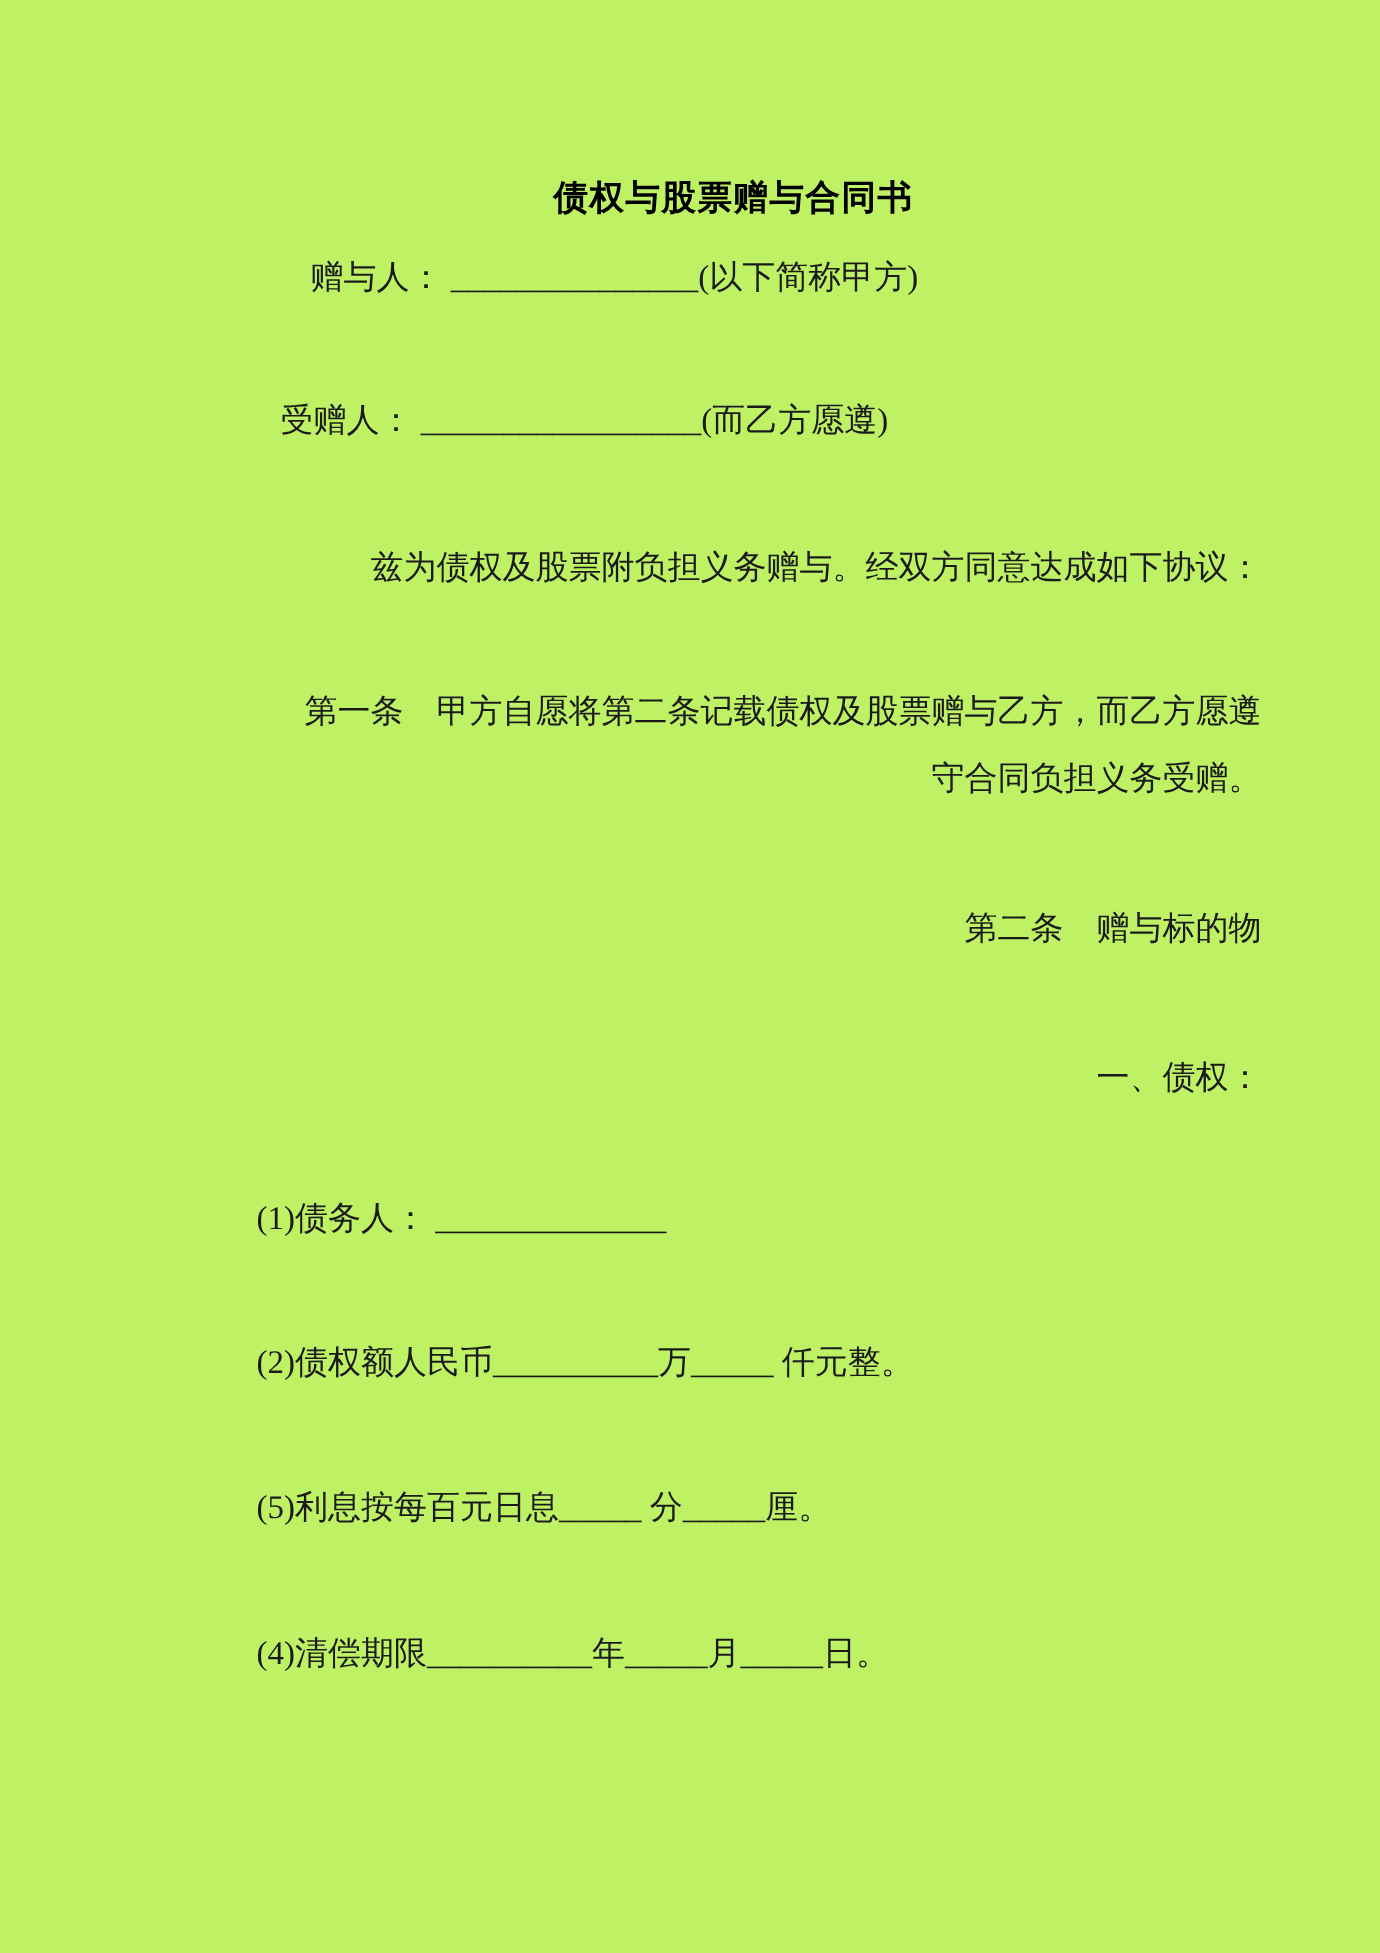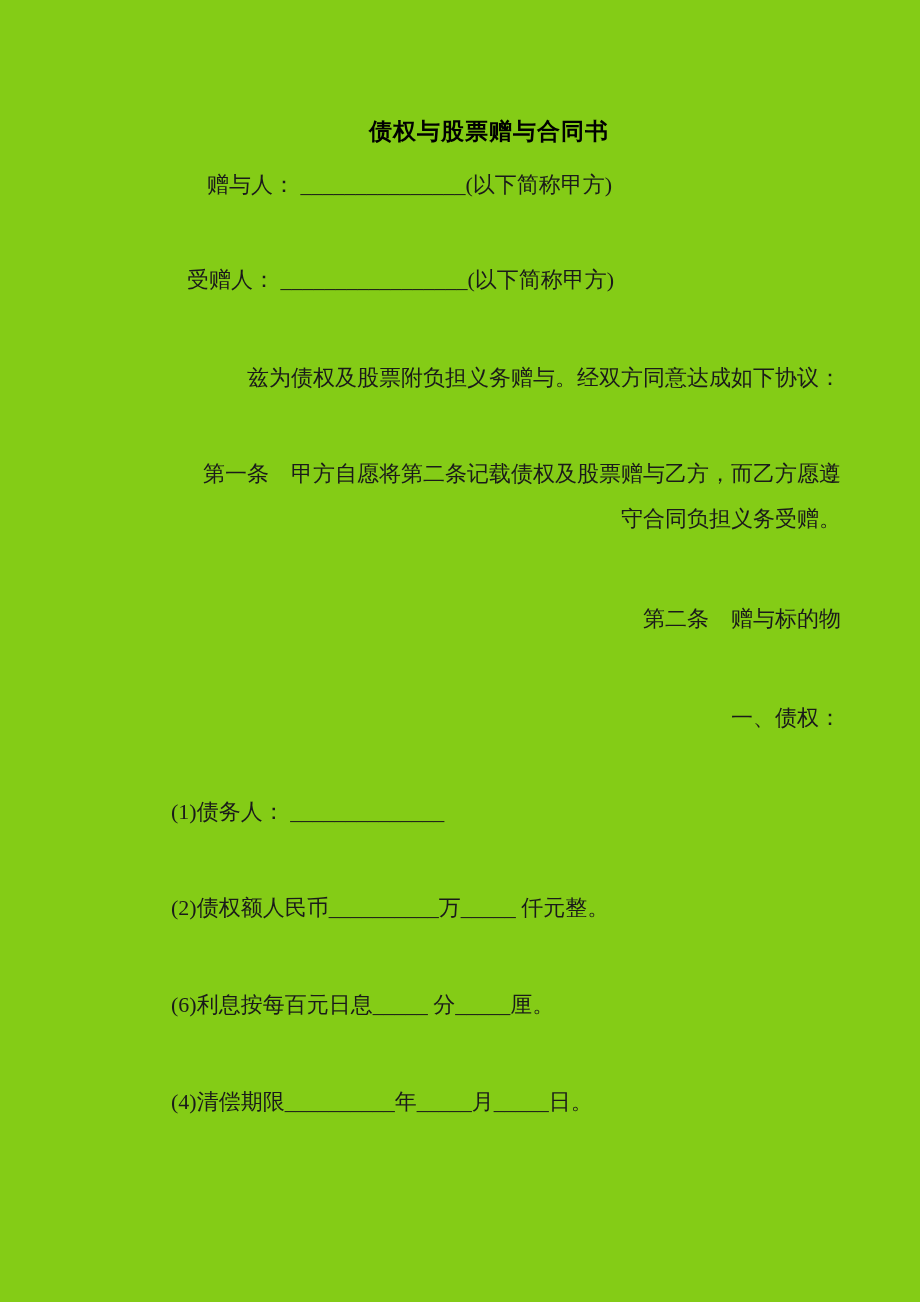--- a/index.html
+++ b/index.html
@@ -4,21 +4,21 @@
 <style>
   html, body {
     margin: 0;
     padding: 0;
     background: #ffffff;
   }
   .page {
     position: relative;
     width: 920px;
     height: 1302px;
-    background: #84cc16;
+    background: #bef264;
     overflow: hidden;
     font-family: "Liberation Serif", "DejaVu Serif", serif;
     color: #1a1a1a;
   }
   .doc-title {
     position: absolute;
     top: 116px;
     left: 103px;
     width: 714px;
     text-align: center;
@@ -48,32 +48,32 @@
 </style>
 </head>
 <body>
 
 <div class="page">
 
   <div class="doc-title">债权与股票赠与合同书</div>
 
   <div class="para indent-80" style="top:162px">赠与人： _______________(以下简称甲方)</div>
 
-  <div class="para indent-60" style="top:257px">受赠人： _________________(以下简称甲方)</div>
+  <div class="para indent-60" style="top:257px">受赠人： _________________(而乙方愿遵)</div>
 
   <div class="para indent-40" style="top:355px">兹为债权及股票附负担义务赠与。经双方同意达成如下协议：</div>
 
   <div class="para indent-40" style="top:451px">第一条　甲方自愿将第二条记载债权及股票赠与乙方，而乙方愿遵
 守合同负担义务受赠。</div>
 
   <div class="para indent-40" style="top:596px">第二条　赠与标的物</div>
 
   <div class="para indent-40" style="top:695px">一、债权：</div>
 
   <div class="para indent-44" style="top:789px">(1)债务人： ______________</div>
 
   <div class="para indent-44" style="top:885px">(2)债权额人民币__________万_____ 仟元整。</div>
 
-  <div class="para indent-44" style="top:982px">(6)利息按每百元日息_____ 分_____厘。</div>
+  <div class="para indent-44" style="top:982px">(5)利息按每百元日息_____ 分_____厘。</div>
 
   <div class="para indent-44" style="top:1079px">(4)清偿期限__________年_____月_____日。</div>
 
 </div>
 
 </body></html>

